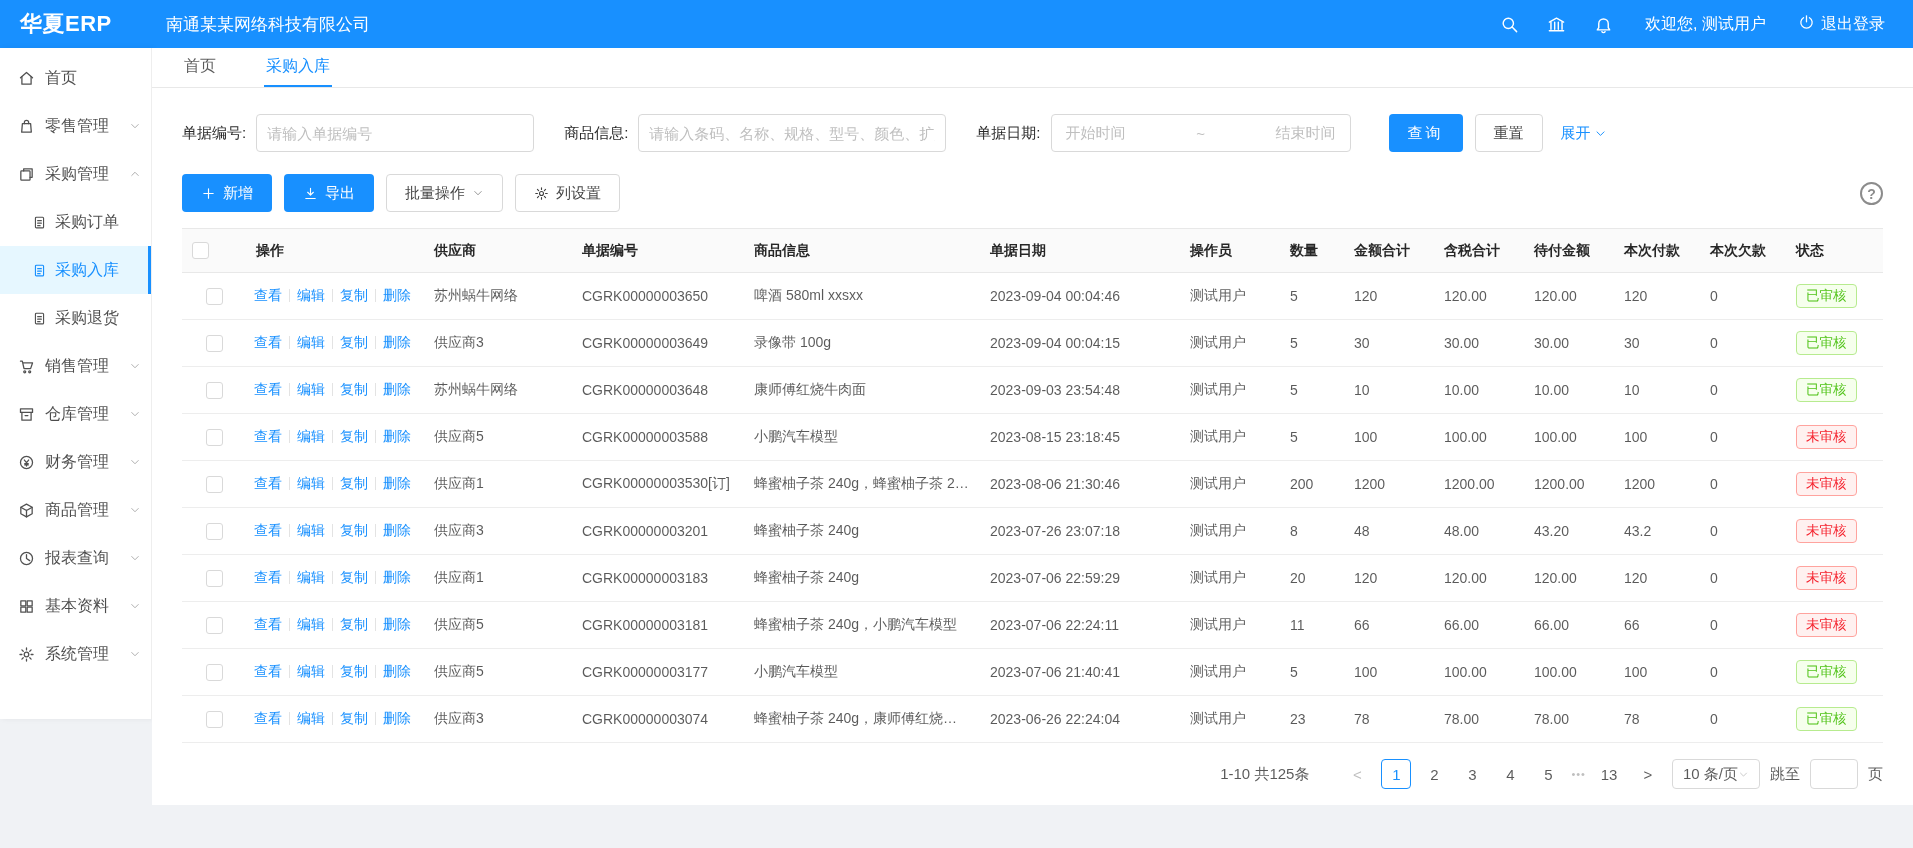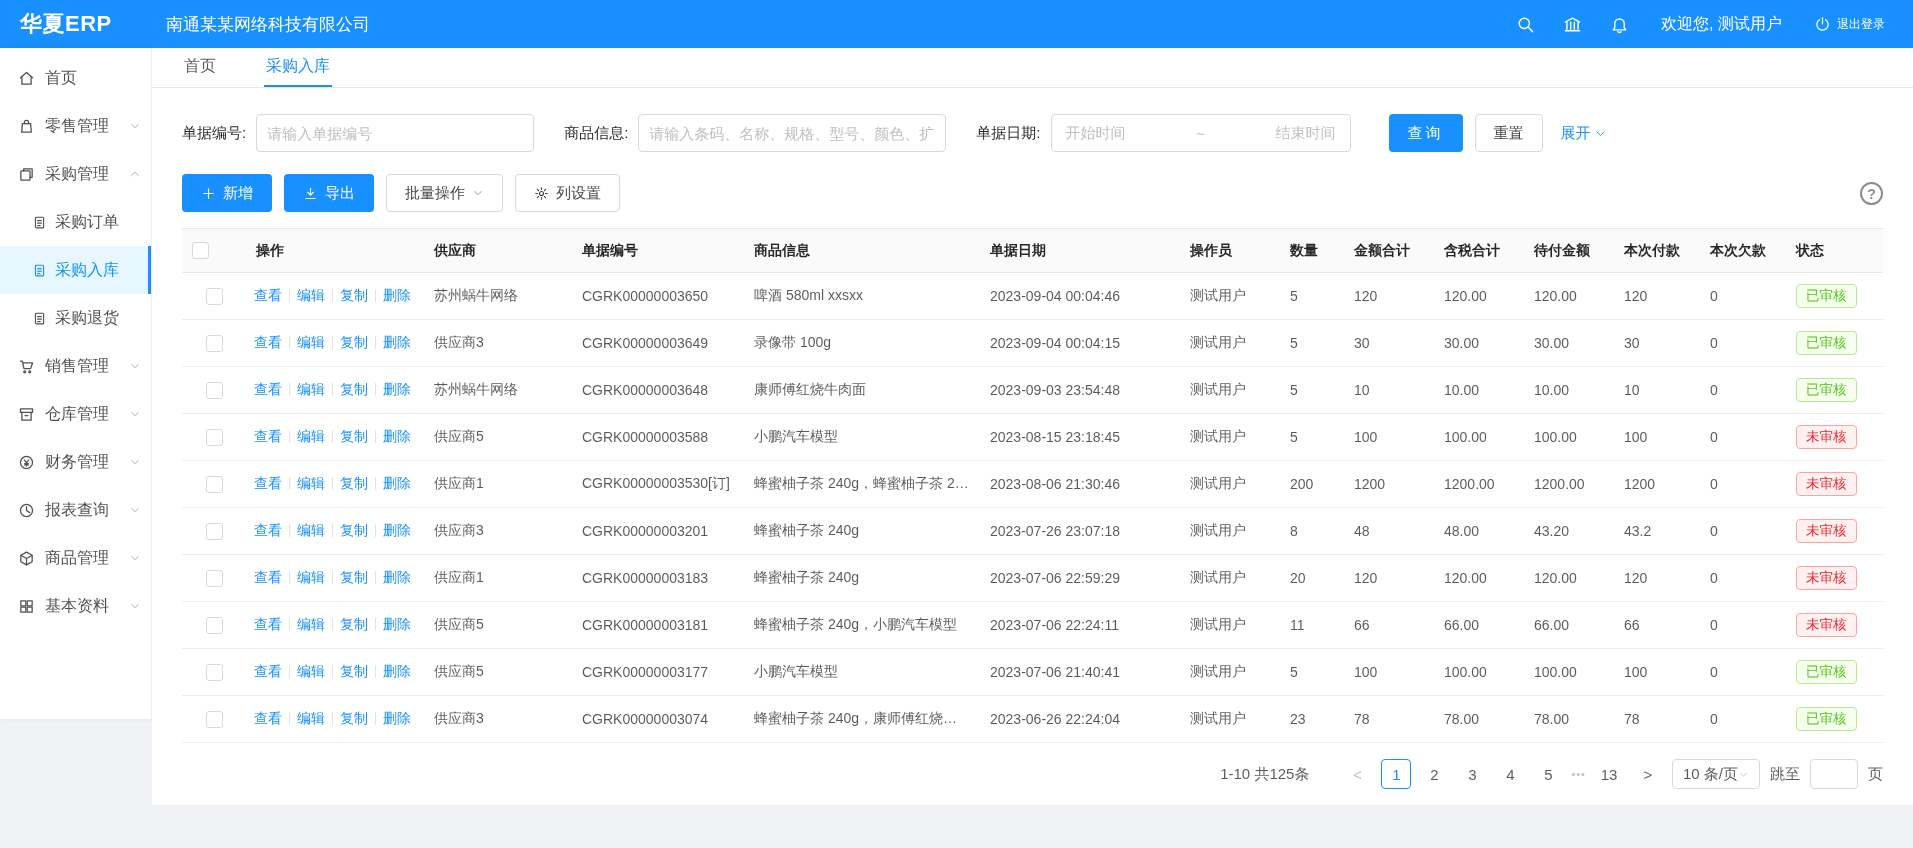--- a/index.html
+++ b/index.html
@@ -9,21 +9,21 @@
 
   
   .topbar { height:48px; background:#1890ff; display:flex; align-items:center; color:#fff; flex:none; padding-right:28px; }
   .logo { width:152px; flex:none; padding-left:20px; font-size:22px; font-weight:bold; letter-spacing:.5px; white-space:nowrap; cursor:pointer; }
   .company { font-size:17px; margin-left:14px; white-space:nowrap; }
   .top-spacer { flex:1; }
   .hicon { display:inline-flex; width:19px; height:19px; align-items:center; justify-content:center; cursor:pointer; flex:none; }
   .hicon svg { width:100%; height:100%; }
   .topbar > .hicon { margin-left:28px; }
   .welcome { margin-left:32px; font-size:16px; cursor:pointer; white-space:nowrap; }
-  .logout { margin-left:32px; font-size:12px; display:inline-flex; gap:6px; cursor:pointer; white-space:nowrap; }
+  .logout { margin-left:32px; font-size:16px; display:inline-flex; gap:6px; cursor:pointer; white-space:nowrap; }
   .logout .hicon { width:17px; height:17px; }
 
   .body { flex:1; display:flex; min-height:0; }
 
   
   .sidebar { width:152px; flex:none; background:#fff; border-right:1px solid #eee; box-shadow:2px 0 6px rgba(0,21,41,.06); overflow:hidden; }
   .menu { padding-top:6px; }
   .menu-item, .submenu-item { height:48px; display:flex; align-items:center; padding:0 10px 0 18px; font-size:16px; color:rgba(0,0,0,.70); cursor:pointer; white-space:nowrap; }
   .menu-icon { display:inline-flex; width:17px; height:17px; margin-right:10px; color:#515151; flex:none; align-items:center; justify-content:center; }
   .menu-icon svg { width:100%; height:100%; }
@@ -244,55 +244,69 @@
             <span class="menu-label">财务管理</span>
             <span class="menu-chevron">
               <svg viewBox="0 0 24 24" fill="none" stroke="currentColor" stroke-width="1.8" stroke-linecap="round" stroke-linejoin="round">
                 <path d="M5.5 9l6.5 6.5L18.5 9"></path>
               </svg>
             </span>
           </div>
           <div class="menu-item">
             <span class="menu-icon">
               <svg viewBox="0 0 24 24" fill="none" stroke="currentColor" stroke-width="1.8" stroke-linecap="round" stroke-linejoin="round">
+                <path d="M12 3l8 4.5v9L12 21l-8-4.5v-9z"></path>
+                <path d="M4 7.5l8 4.5 8-4.5M12 12v9"></path>
+              </svg>
+            </span>
+            <span class="menu-label">商品管理</span>
+            <span class="menu-chevron">
+              <svg viewBox="0 0 24 24" fill="none" stroke="currentColor" stroke-width="1.8" stroke-linecap="round" stroke-linejoin="round">
+                <path d="M5.5 9l6.5 6.5L18.5 9"></path>
+              </svg>
+            </span>
+          </div>
+          <div class="menu-item">
+            <span class="menu-icon">
+              <svg viewBox="0 0 24 24" fill="none" stroke="currentColor" stroke-width="1.8" stroke-linecap="round" stroke-linejoin="round">
                 <circle cx="12" cy="12" r="8.5"></circle>
                 <path d="M12 6.5V12l4.5 3"></path>
               </svg>
             </span>
             <span class="menu-label">报表查询</span>
-            <span class="menu-chevron">
-              <svg viewBox="0 0 24 24" fill="none" stroke="currentColor" stroke-width="1.8" stroke-linecap="round" stroke-linejoin="round">
-                <path d="M5.5 9l6.5 6.5L18.5 9"></path>
-              </svg>
-            </span>
-          </div>
-          <div class="menu-item">
-            <span class="menu-icon">
-              <svg viewBox="0 0 24 24" fill="none" stroke="currentColor" stroke-width="1.8" stroke-linecap="round" stroke-linejoin="round">
-                <path d="M12 3l8 4.5v9L12 21l-8-4.5v-9z"></path>
-                <path d="M4 7.5l8 4.5 8-4.5M12 12v9"></path>
-              </svg>
-            </span>
-            <span class="menu-label">商品管理</span>
             <span class="menu-chevron">
               <svg viewBox="0 0 24 24" fill="none" stroke="currentColor" stroke-width="1.8" stroke-linecap="round" stroke-linejoin="round">
                 <path d="M5.5 9l6.5 6.5L18.5 9"></path>
               </svg>
             </span>
           </div>
           <div class="menu-item">
             <span class="menu-icon">
               <svg viewBox="0 0 24 24" fill="none" stroke="currentColor" stroke-width="1.8" stroke-linecap="round" stroke-linejoin="round">
                 <rect x="4" y="4" width="7" height="7"></rect>
                 <rect x="13" y="4" width="7" height="7"></rect>
                 <rect x="4" y="13" width="7" height="7"></rect>
                 <rect x="13" y="13" width="7" height="7"></rect>
               </svg>
             </span>
             <span class="menu-label">基本资料</span>
+            <span class="menu-chevron">
+              <svg viewBox="0 0 24 24" fill="none" stroke="currentColor" stroke-width="1.8" stroke-linecap="round" stroke-linejoin="round">
+                <path d="M5.5 9l6.5 6.5L18.5 9"></path>
+              </svg>
+            </span>
+          </div>
+          <div class="menu-item">
+            <span class="menu-icon">
+              <svg viewBox="0 0 24 24" fill="none" stroke="currentColor" stroke-width="1.8" stroke-linecap="round" stroke-linejoin="round">
+                <circle cx="12" cy="12" r="3.2"></circle>
+                <path d="M12 2.8v2.7M12 18.5v2.7M2.8 12h2.7M18.5 12h2.7M5.5 5.5l1.9 1.9M16.6 16.6l1.9 1.9M18.5 5.5l-1.9 1.9M7.4 16.6l-1.9 1.9"></path>
+              </svg>
+            </span>
+            <span class="menu-label">系统管理</span>
             <span class="menu-chevron">
               <svg viewBox="0 0 24 24" fill="none" stroke="currentColor" stroke-width="1.8" stroke-linecap="round" stroke-linejoin="round">
                 <path d="M5.5 9l6.5 6.5L18.5 9"></path>
               </svg>
             </span>
           </div>
         </nav>
     </aside>
 
     <main class="main">

